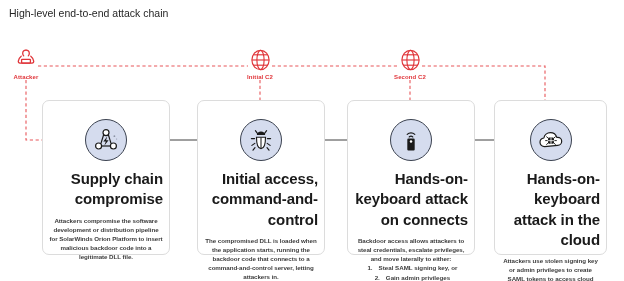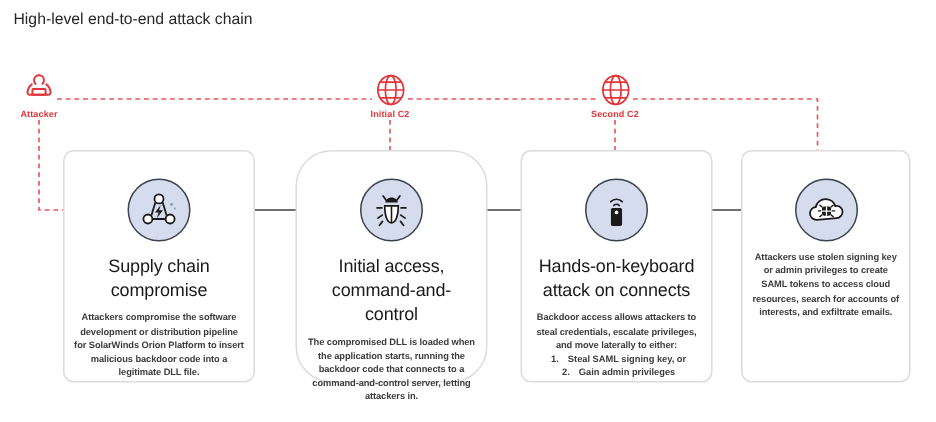--- a/index.html
+++ b/index.html
@@ -90,43 +90,44 @@
     width: 128px;
     height: 155px;
     border: 1px solid #dcdcdc;
     border-radius: 7px;
     background: #ffffff;
     box-sizing: border-box;
     padding: 0 6px;
     text-align: center;
   }
   #card-1 { left: 42px; }
-  #card-2 { left: 197px; border-radius: 24px; }
+  #card-2 { left: 197px; }
   #card-3 { left: 347px; }
   #card-4 { left: 494px; width: 113px; }
 
   .card-icon {
     width: 42px;
     height: 42px;
     margin: 18px auto 0;
     border-radius: 50%;
     background: #d5dcee;
     border: 1.4px solid #3b4250;
     display: flex;
     align-items: center;
     justify-content: center;
     box-sizing: border-box;
   }
   .card-heading {
-    font-size: 12px;
-    font-weight: 400;
+    font-size: 15px;
+    font-weight: 700;
     color: #1a1a1a;
     line-height: 1.35;
     margin-top: 8px;
     letter-spacing: -0.1px;
+    text-align: right;
   }
   .card-body {
     font-size: 6.2px;
     font-weight: 700;
     color: #3c3c3c;
     line-height: 1.48;
     margin-top: 6px;
     letter-spacing: -0.05px;
   }
   .card-list {
@@ -305,14 +306,15 @@
         <path d="M11.9 18.3 L10.6 19.4"></path>
         <path d="M18.1 18.3 L19.4 19.4"></path>
       </g>
       <rect x="12.0" y="12.6" width="6.0" height="6.2" rx="1.4" fill="#1a1a1a"></rect>
       <g stroke="#ffffff" stroke-width="0.85">
         <line x1="12.0" y1="15.7" x2="18.0" y2="15.7"></line>
         <line x1="15.0" y1="12.6" x2="15.0" y2="18.8"></line>
       </g>
     </svg>
   </div>
+  <div class="card-heading">Hands-on-keyboard attack in the cloud</div>
   <div class="card-body">Attackers use stolen signing key or admin privileges to create SAML tokens to access cloud resources, search for accounts of interests, and exfiltrate emails.</div>
 </div>
 
 </body></html>

